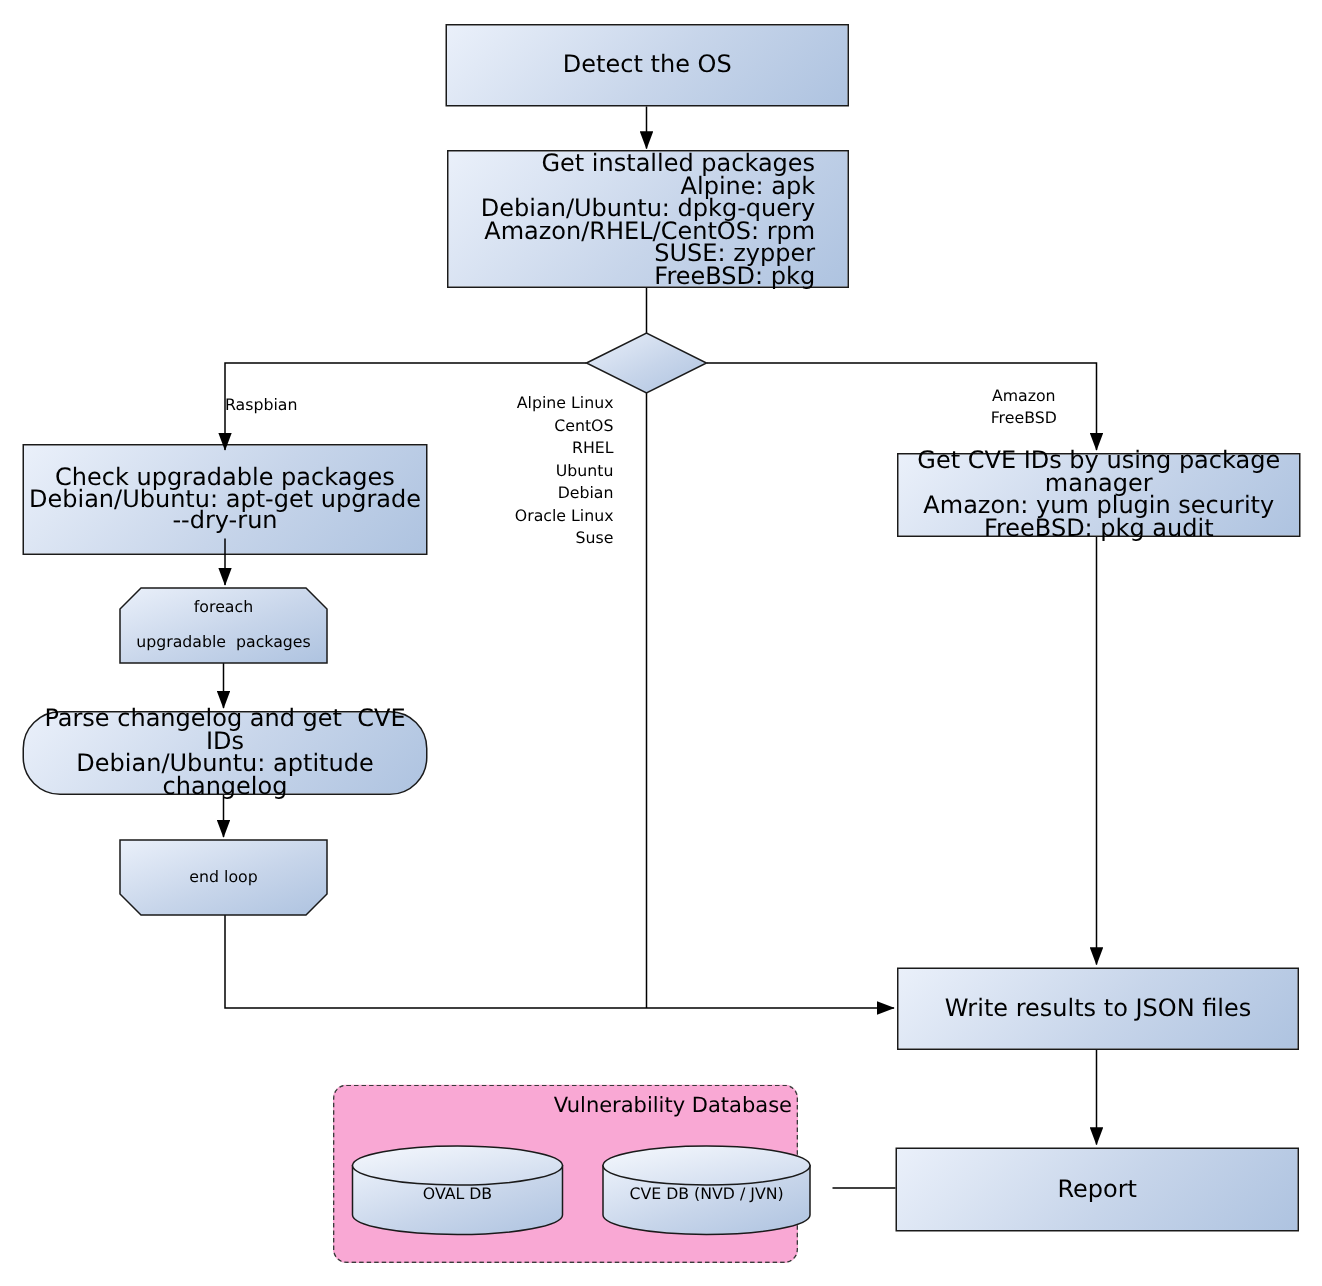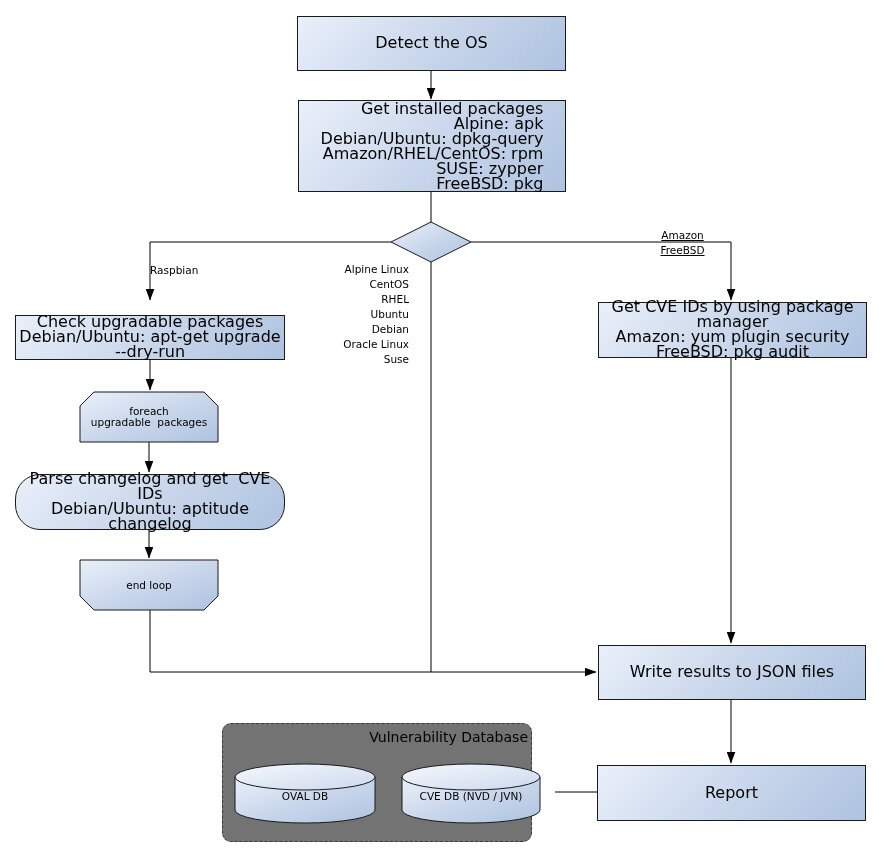--- a/index.html
+++ b/index.html
@@ -12,47 +12,47 @@
     position:absolute; box-sizing:border-box;
     border:1px solid #1a1a1a;
     background:linear-gradient(135deg,#eaf0fa 0%,#c7d5ea 55%,#aec3e0 100%);
     display:flex; align-items:center; justify-content:center;
     font-size:16px; line-height:14.8px; text-align:center;
     white-space:pre-wrap; z-index:1;
   }
   .node-detect   { left:297px; top:16px;  width:269px; height:55px; }
   .node-getpkg   { left:298px; top:100px; width:268px; height:92px; line-height:15px; }
   .node-getpkg .ralign { display:inline-block; text-align:right; }
-  .node-checkup  { left:15px;  top:315px; width:270px; height:45px; }
+  .node-checkup  { left:15px;  top:296px; width:270px; height:74px; }
   .node-parse    { left:15px;  top:474px; width:270px; height:56px;border-radius:25px; }
   .node-getcve   { left:598px; top:302px; width:269px; height:56px; }
   .node-write    { left:598px; top:645px; width:268px; height:55px; }
   .node-report   { left:597px; top:765px; width:269px; height:56px; }
 
   .shape-label {
     position:absolute; display:flex; align-items:center; justify-content:center;
-    font-size:10.5px; line-height:11px; text-align:center; white-space:pre-wrap;
+    font-size:10.5px; line-height:23px; text-align:center; white-space:pre-wrap;
     z-index:3; pointer-events:none;
   }
   .lbl-foreach { left:80px; top:392px; width:138px; height:50px; }
   .lbl-endloop { left:80px; top:560px; width:138px; height:50px; }
   .lbl-oval    { left:235px; top:786px; width:140px; height:20px; }
   .lbl-cvedb   { left:402px; top:786px; width:138px; height:20px; }
 
   .flabel {
     position:absolute; font-size:10.5px; line-height:15px;
     white-space:pre-wrap; z-index:3;
   }
   .lbl-raspbian { left:150px; top:263px; width:140px; text-align:left; }
   .lbl-oslist   { left:299px; top:262px; width:110px; text-align:right; }
-  .lbl-amazon   { left:645px; top:228px; width:75px;  text-align:center;text-decoration:underline; }
+  .lbl-amazon   { left:645px; top:257px; width:75px;  text-align:center; }
 
   .vdb-container {
     position:absolute; left:222px; top:723px; width:310px; height:119px;
-    box-sizing:border-box; background:#737373;
+    box-sizing:border-box; background:#f9a8d4;
     border:1px dashed #3a3a3a; border-radius:9px; z-index:0;
   }
   .vdb-title {
     position:absolute; right:3px; top:4px; font-size:14px; line-height:18px;
     white-space:nowrap;
   }
   #wires { position:absolute; left:0; top:0; z-index:2; pointer-events:none; }
 </style>
 </head>
 <body>

